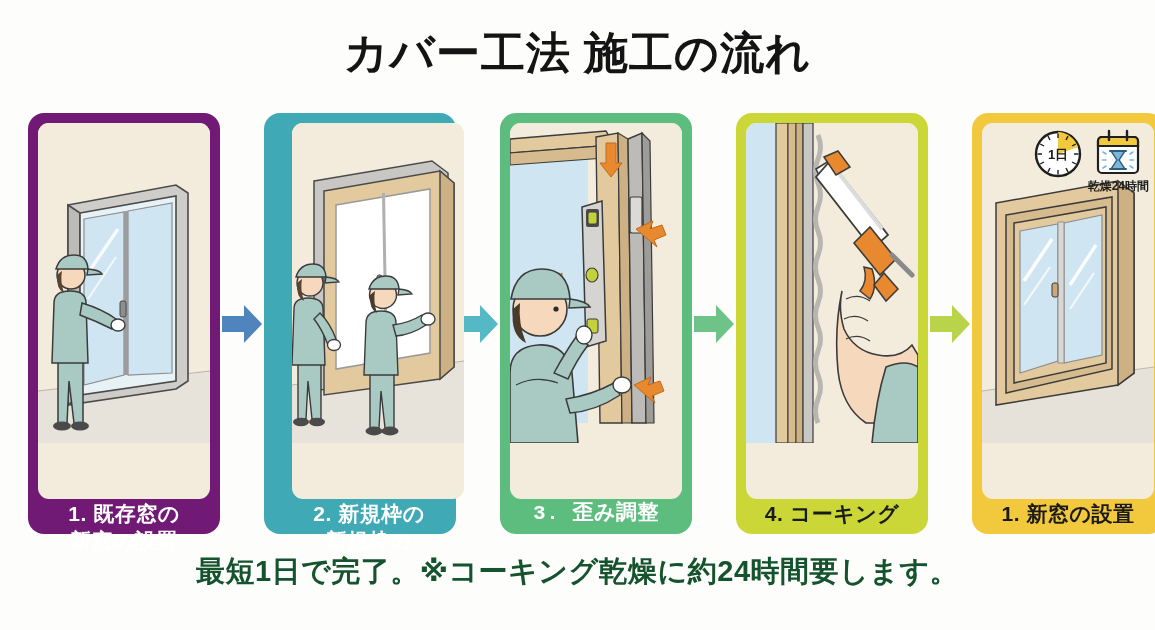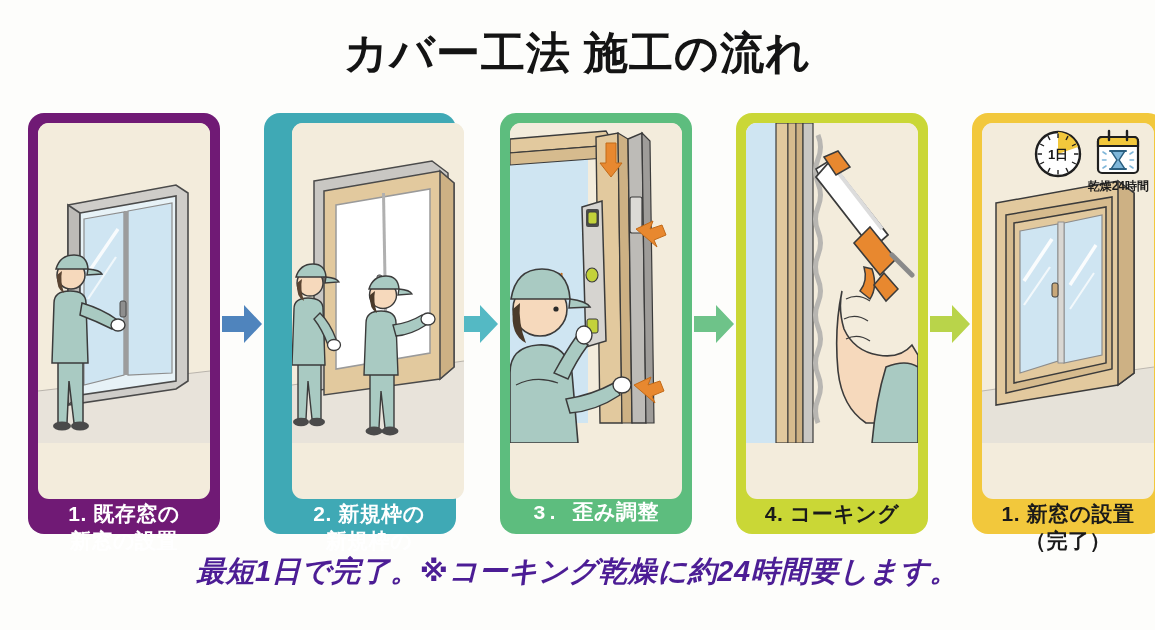--- a/index.html
+++ b/index.html
@@ -97,24 +97,23 @@
 
   
   .footer {
     position: absolute;
     top: 552px;
     left: 0;
     width: 1155px;
     text-align: center;
     font-size: 29px;
     font-weight: bold;
-    color: #4c1d95;
+    color: #14532d;
     letter-spacing: 0.5px;
     white-space: nowrap;
-    font-style: italic;
   }
 
   
   .badges {
     position: absolute;
     top: 6px;
     right: 5px;
     display: flex;
     align-items: flex-start;
     gap: 5px;
@@ -464,21 +463,20 @@
                 <line x1="36" y1="37" x2="39" y2="39"></line>
               </g>
             </svg>
             <div class="badge-label">乾燥24時間</div>
           </div>
         </div>
       </div>
       <div class="caption" style="color:#1a1a1a;">
         <div>
           <div>1. 新窓の設置</div>
-          <div>（完了）</div>
         </div>
       </div>
     </div>
 
   </div>
 
   <div class="footer">最短1日で完了。※コーキング乾燥に約24時間要します。</div>
 
 </div>
 

